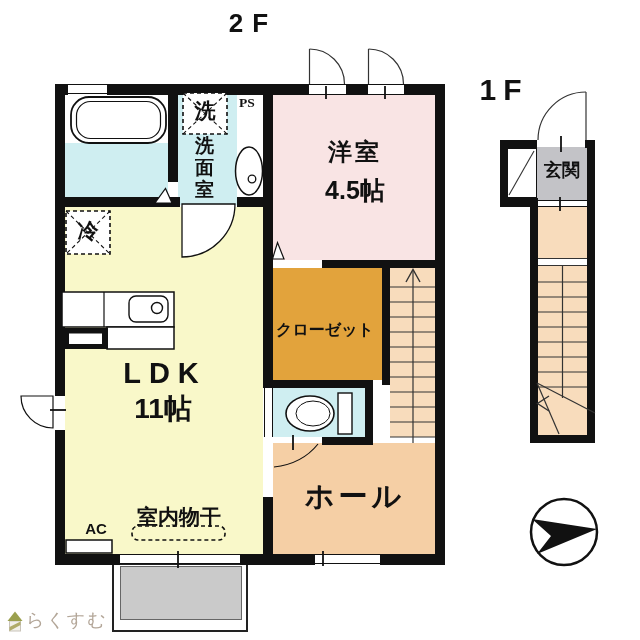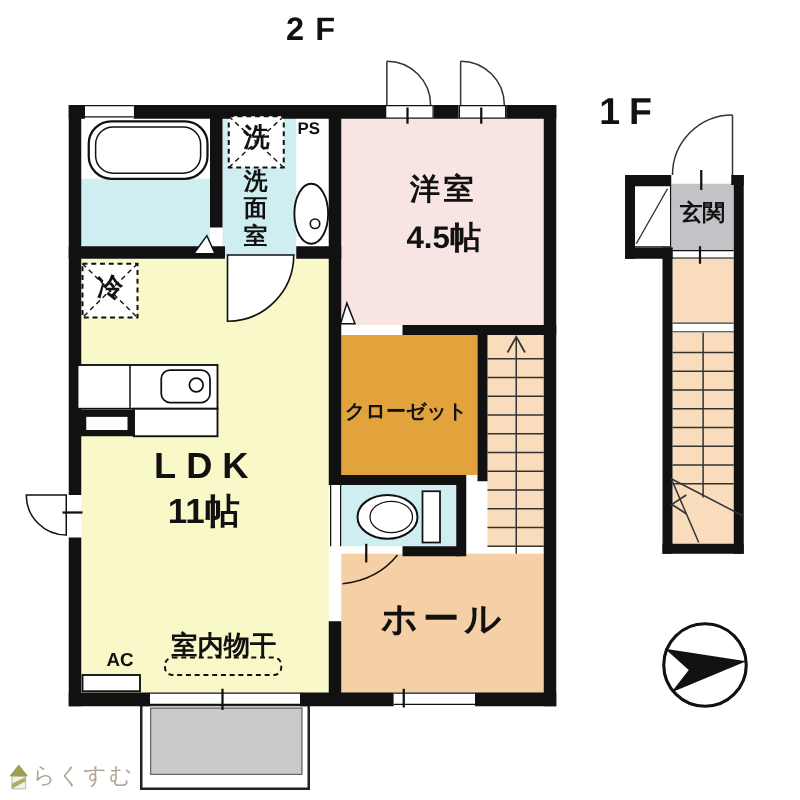--- a/index.html
+++ b/index.html
@@ -183,21 +183,21 @@
       <line x1="561" y1="136" x2="561" y2="152"></line>
       <line x1="560" y1="197" x2="560" y2="211"></line>
     </g>
   </svg>
 
   <div class="lbl" style="left:193px;top:9px;width:120px;font-size:26px;letter-spacing:9px;">2F</div>
   <div class="lbl" style="left:469px;top:73px;width:70px;font-size:30px;letter-spacing:7px;">1F</div>
 
   <div class="lbl" style="left:183px;top:99px;width:44px;font-size:21px;">洗</div>
   <div class="lbl" style="left:194px;top:135px;width:21px;font-size:19px;line-height:1.17;white-space:normal;word-break:break-all;">洗面室</div>
-  <div class="lbl" style="left:237px;top:96px;width:20px;font-size:13.5px;">PS</div>
+  <div class="lbl" style="left:237px;top:96px;width:20px;font-size:13.5px;font-family:Liberation Serif, serif;">PS</div>
   <div class="lbl" style="left:66px;top:219px;width:44px;font-size:21px;">冷</div>
 
   <div class="lbl" style="left:295px;top:141px;width:120px;font-size:24px;letter-spacing:3px;font-family:Liberation Mono, monospace;">洋室</div>
   <div class="lbl" style="left:295px;top:177px;width:120px;font-size:25px;">4.5帖</div>
 
   <div class="lbl" style="left:95px;top:358px;width:140px;font-size:29px;letter-spacing:8px;">LDK</div>
   <div class="lbl" style="left:93px;top:394px;width:140px;font-size:28px;">11帖</div>
 
   <div class="lbl" style="left:270px;top:321px;width:110px;font-size:16px;">クローゼット</div>
 

